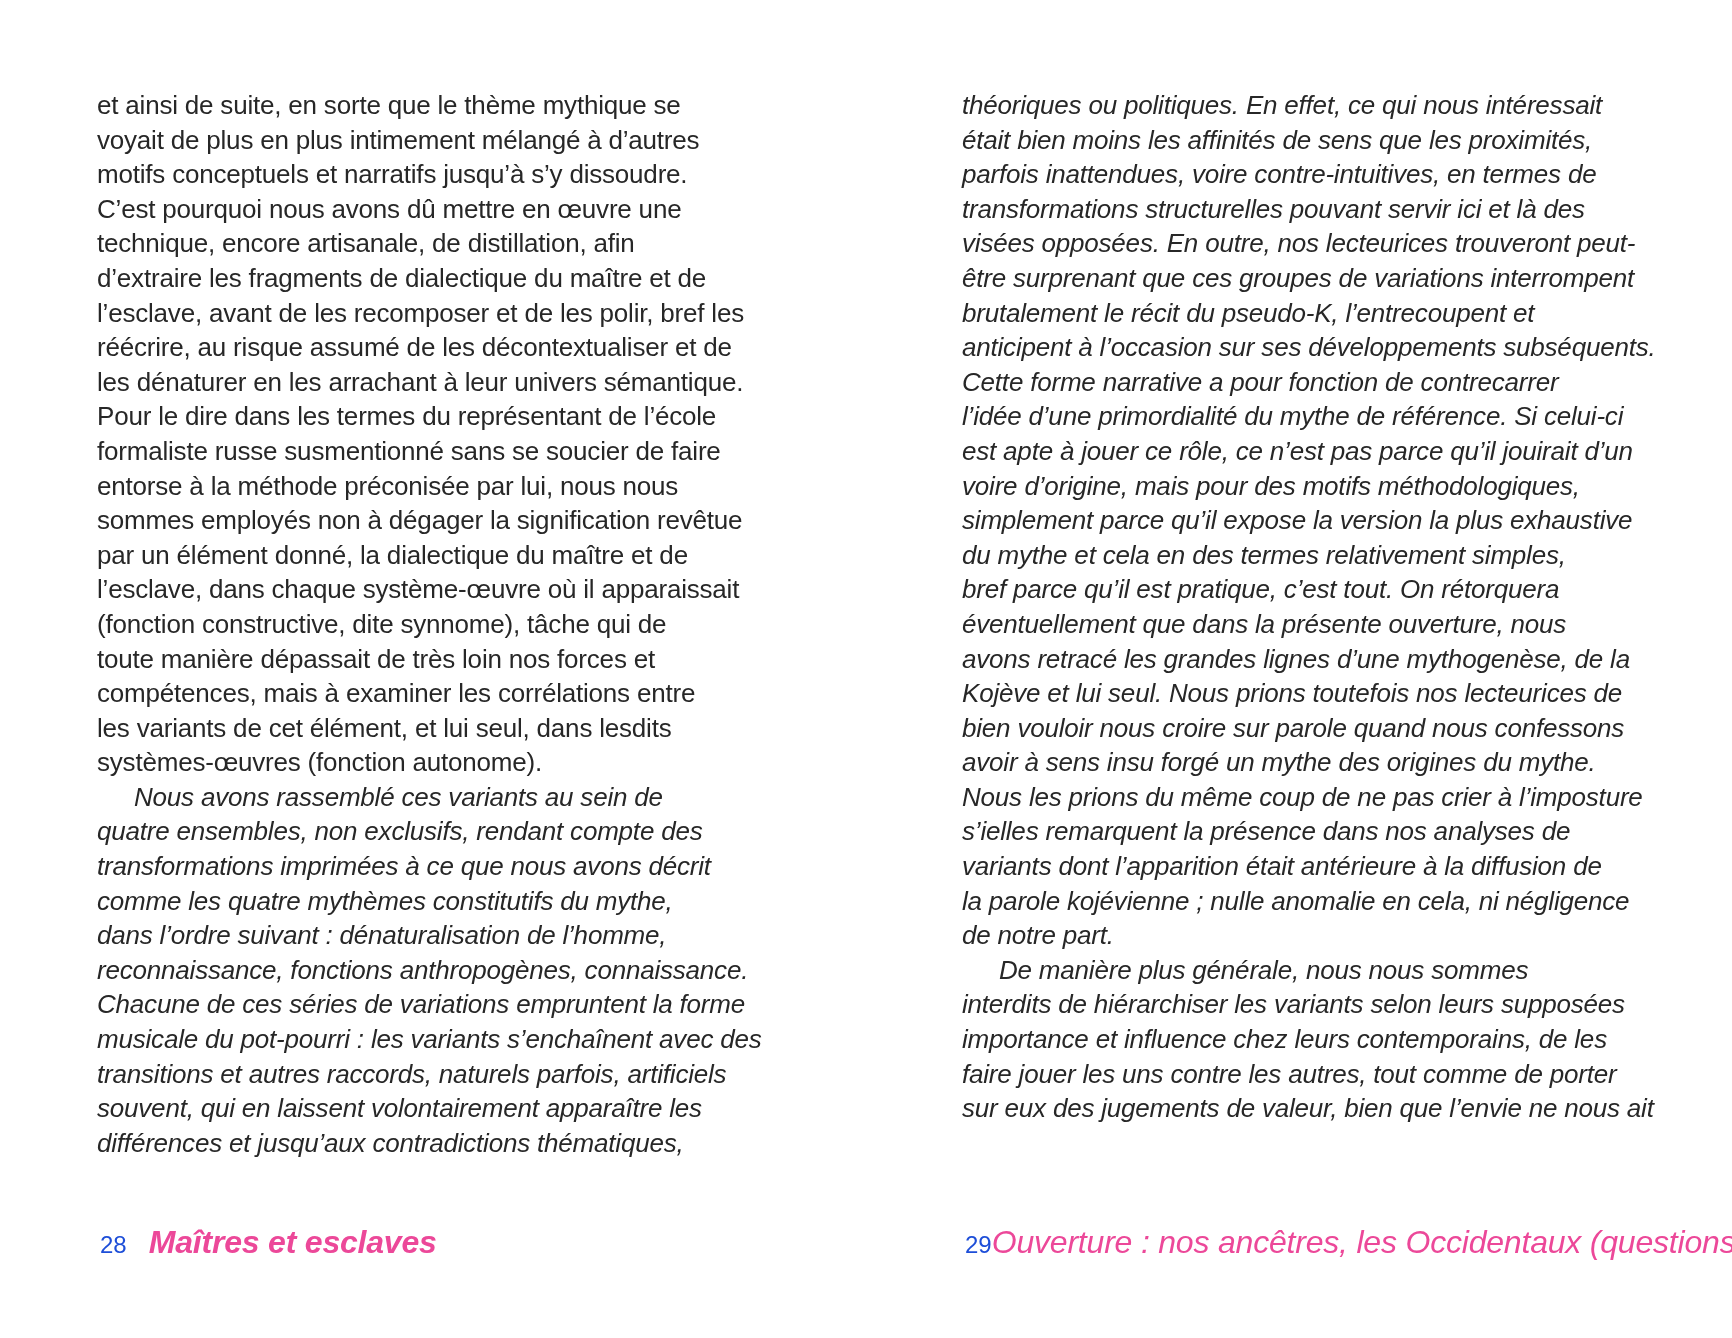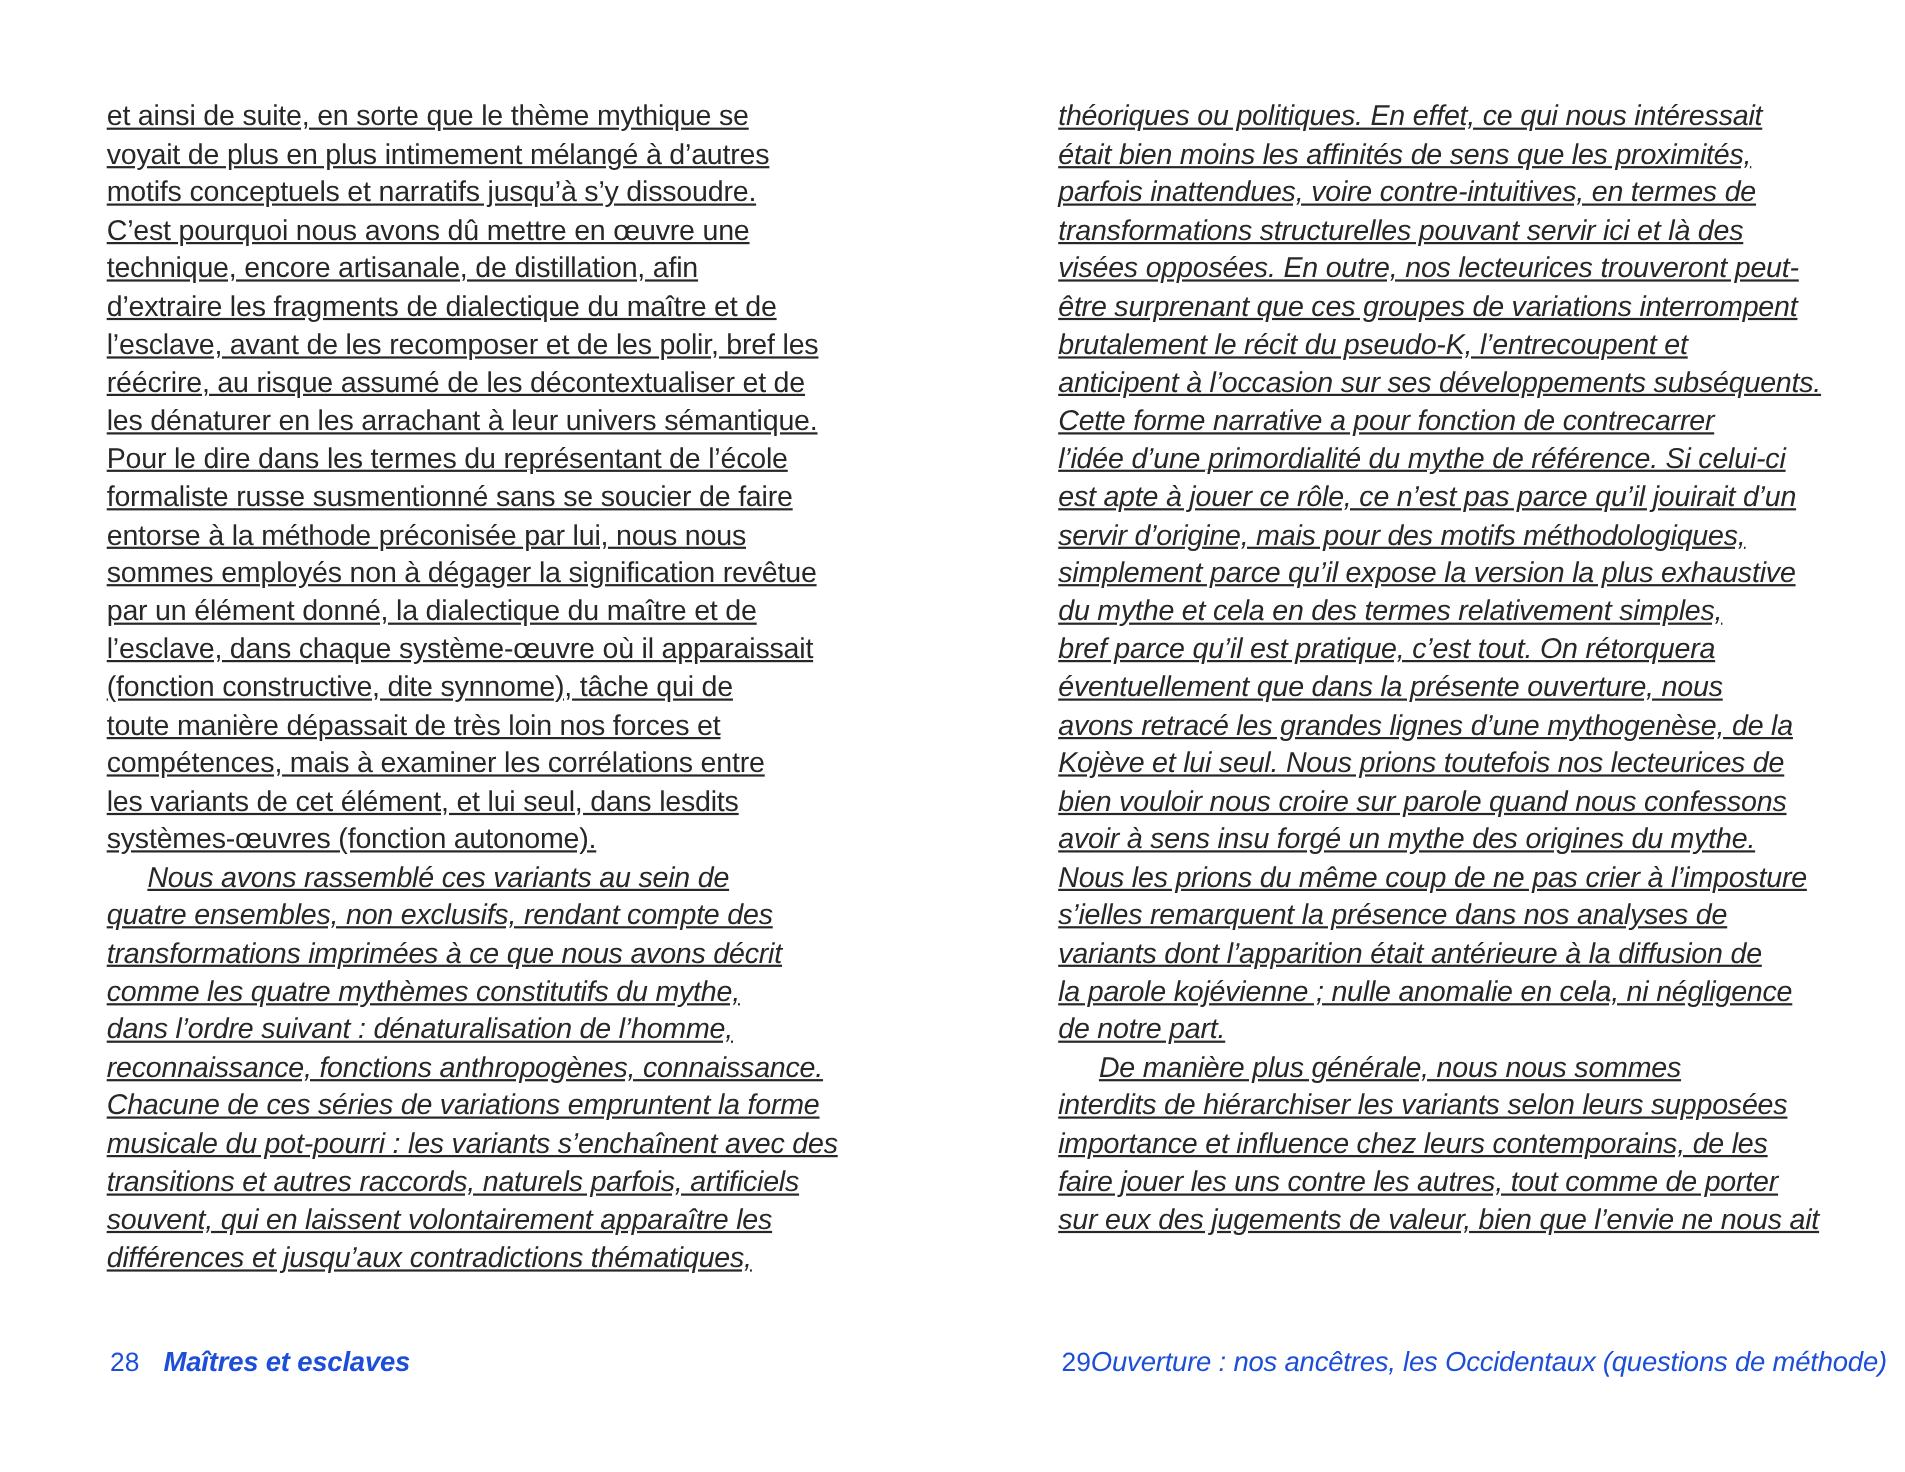--- a/index.html
+++ b/index.html
@@ -13,21 +13,20 @@
   .spread { position: relative; width: 1732px; height: 1338px; background: #ffffff; }
 
   .page-body {
     position: absolute;
     top: 88px;
     width: 690px;
     font-size: 26px;
     line-height: 34.6px;
     letter-spacing: -0.2px;
     font-weight: 400;
-    text-decoration: underline;
   }
   .page-body.left-col  { left: 97px; }
   .page-body.right-col { left: 962px; }
 
   .line { white-space: nowrap; height: 34.6px; }
   .line.italic { font-style: italic; }
   .line.roman  { font-style: normal; }
   .line.indent { padding-left: 37px; }
   .roman-inline { font-style: normal; }
 
@@ -40,24 +39,24 @@
   }
   .footer.left-foot  { left: 100px; }
   .footer.right-foot { left: 965px; }
   .page-number {
     font-size: 24px;
     font-style: normal;
     font-weight: 400;
     color: #1d4ed8;
   }
   .running-title {
-    font-size: 25px;
+    font-size: 32px;
     font-style: italic;
     letter-spacing: -0.2px;
-    color: #1d4ed8;
+    color: #ec4899;
   }
   .left-foot .running-title  { margin-left: 22px; font-weight: 700; }
   .right-foot .running-title { font-weight: 400; }
 </style>
 </head>
 <body>
 
 <div class="spread">
 
   <div class="page-body left-col">
@@ -99,21 +98,21 @@
       <div class="line italic">était bien moins les affinités de sens que les proximités,</div>
       <div class="line italic">parfois inattendues, voire contre-intuitives, en termes de</div>
       <div class="line italic">transformations structurelles pouvant servir ici et là des</div>
       <div class="line italic">visées opposées. En outre, nos lecteurices trouveront peut-</div>
       <div class="line italic">être surprenant que ces groupes de variations interrompent</div>
       <div class="line italic">brutalement le récit du pseudo-K, l’entrecoupent et</div>
       <div class="line italic">anticipent à l’occasion sur ses développements subséquents.</div>
       <div class="line italic">Cette forme narrative a pour fonction de contrecarrer</div>
       <div class="line italic">l’idée d’une primordialité du mythe de référence. Si celui-ci</div>
       <div class="line italic">est apte à jouer ce rôle, ce n’est pas parce qu’il jouirait d’un</div>
-      <div class="line italic">servir d’origine, mais pour des motifs méthodologiques,</div>
+      <div class="line italic">voire d’origine, mais pour des motifs méthodologiques,</div>
       <div class="line italic">simplement parce qu’il expose la version la plus exhaustive</div>
       <div class="line italic">du mythe et cela en des termes relativement simples,</div>
       <div class="line italic">bref parce qu’il est pratique, c’est tout. On rétorquera</div>
       <div class="line italic">éventuellement que dans la présente ouverture, nous</div>
       <div class="line italic">avons retracé les grandes lignes d’une mythogenèse, de la</div>
       <div class="line italic">Kojève et lui seul. Nous prions toutefois nos lecteurices de</div>
       <div class="line italic">bien vouloir nous croire sur parole quand nous confessons</div>
       <div class="line italic">avoir à sens insu forgé un mythe des origines du mythe.</div>
       <div class="line italic">Nous les prions du même coup de ne pas crier à l’imposture</div>
       <div class="line italic">s’ielles remarquent la présence dans nos analyses de</div>

